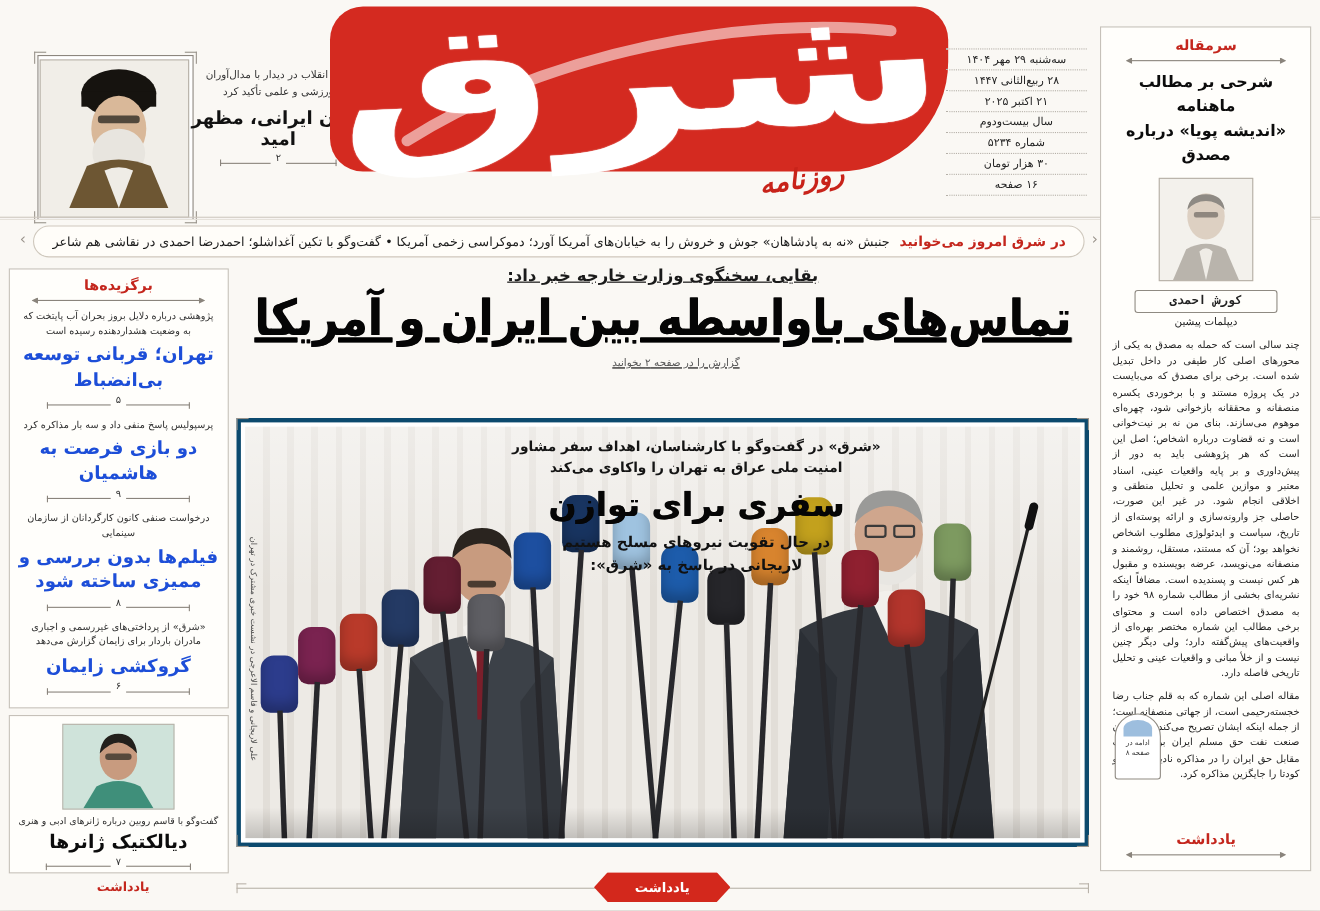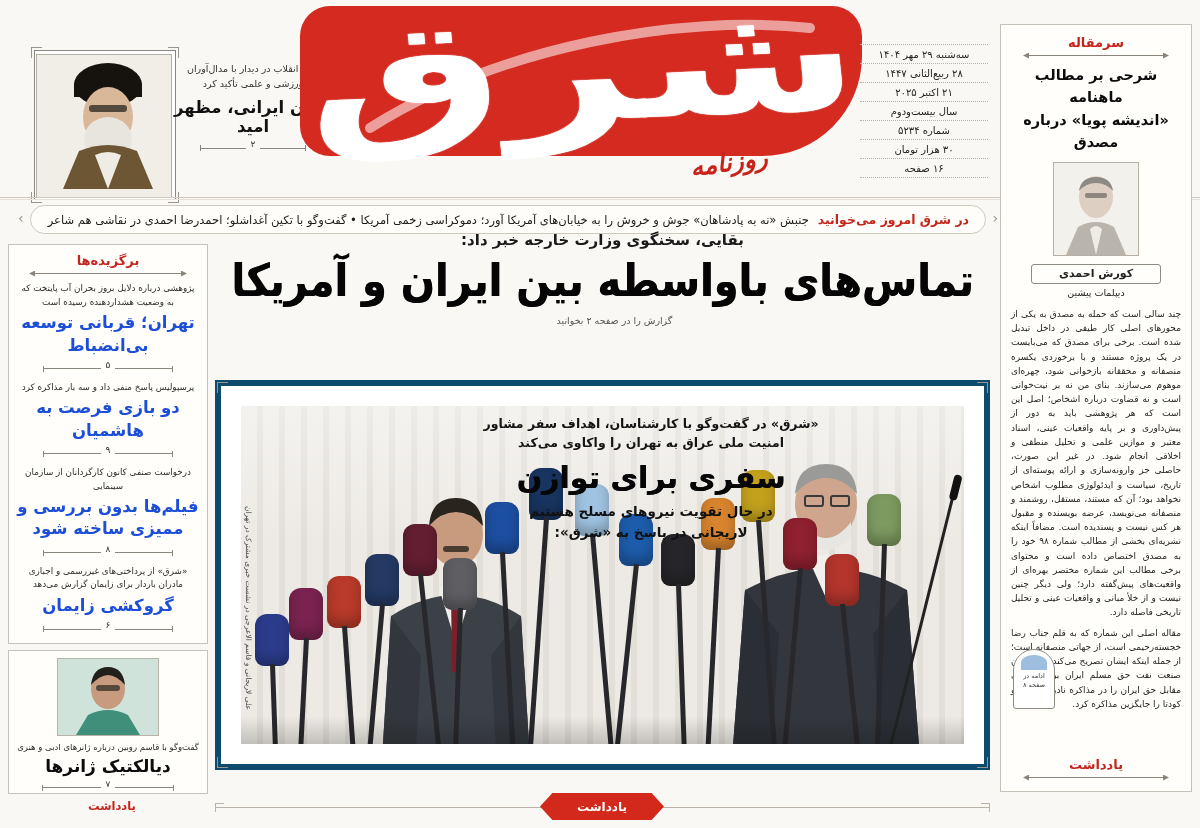--- a/index.html
+++ b/index.html
@@ -21,27 +21,27 @@
   .mast-rule2{top:199px;left:0;width:1200px;height:1px;background:#e6e2db;}
 
   
   .banner{left:30px;top:205px;width:956px;height:29px;background:#fffdf9;border:1px solid #cfc8bd;border-radius:15px;display:flex;align-items:center;gap:9px;padding:0 16px;box-sizing:border-box;}
   .banner::before{content:"‹";position:absolute;right:-13px;top:4px;color:#9a948c;font-size:14px;}
   .banner::after{content:"›";position:absolute;left:-13px;top:4px;color:#9a948c;font-size:14px;}
   .banner-label{color:#c4261d;font-weight:bold;font-size:12.5px;white-space:nowrap;}
   .banner-text{font-size:11.5px;color:#1b1b1b;white-space:nowrap;overflow:hidden;}
 
   
-  .lead{left:215px;top:231px;width:775px;text-align:center;}
+  .lead{left:215px;top:241px;width:775px;text-align:center;text-decoration:underline;}
   .lead-kicker{font-size:15px;font-weight:bold;color:#1a1a1a;}
   .lead-headline{font-size:40px;font-weight:bold;color:#050505;line-height:1.15;margin-top:8px;white-space:nowrap;letter-spacing:-.5px;transform:scaleY(1.12);text-shadow:.6px 0 #050505;}
   .lead-note{margin-top:12px;text-align:center;padding-left:24px;font-size:9.5px;color:#555;}
 
   
-  .photo-frame{left:215px;top:380px;width:775px;height:390px;background:#fff;border:6px solid #0c4a6e;padding:20px;box-sizing:border-box;text-decoration:underline;}
+  .photo-frame{left:215px;top:380px;width:775px;height:390px;background:#fff;border:4px solid #0c4a6e;padding:4px;box-sizing:border-box;text-decoration:underline;}
   .photo{position:relative;width:100%;height:100%;overflow:hidden;background:repeating-linear-gradient(90deg,#edeae5 0 16px,#e2ded8 16px 22px);}
   .photo::before{content:"";position:absolute;inset:0;background:linear-gradient(#ffffff66,#ffffff00 40%);}
   .ph-overlay{position:absolute;left:215px;top:8px;width:390px;text-align:center;z-index:5;}
   .ph-kicker{font-size:12.5px;font-weight:bold;color:#141414;line-height:1.55;}
   .ph-title{font-size:30px;font-weight:bold;color:#060606;margin:7px 0 6px;text-shadow:.5px 0 #060606;}
   .ph-sub{font-size:13.5px;font-weight:bold;color:#111;line-height:1.6;}
   .man{position:absolute;z-index:2;}
   .mics{position:absolute;inset:0;z-index:4;}
   .mic{position:absolute;width:34px;}
   .mic .head{width:34px;height:52px;border-radius:12px 12px 9px 9px;box-shadow:inset 0 -8px 12px rgba(0,0,0,.25);}
@@ -84,21 +84,21 @@
   .profile{left:8px;top:650px;width:200px;height:144px;padding:7px;text-align:center;overflow:hidden;}
   .pf-photo{width:100px;height:76px;margin:0 auto;border:1px solid #b9b3aa;overflow:hidden;background:#cfe3da;}
   .pf-kicker{font-size:8.5px;color:#2c2c2c;margin-top:5px;line-height:1.5;}
   .pf-head{font-size:17px;font-weight:bold;color:#0c0c0c;margin-top:2px;}
   .left-bottom-label{left:88px;top:799px;color:#c4261d;font-weight:bold;font-size:11.5px;}
 
   
   .editorial{left:1000px;top:24px;width:192px;height:768px;padding:10px 10px 8px;overflow:hidden;}
   .ed-head{font-size:14.5px;font-weight:bold;text-align:center;color:#0c0c0c;line-height:1.55;margin:4px 0 8px;}
   .ed-photo{width:84px;height:92px;margin:0 auto;border:1px solid #b5afa6;overflow:hidden;background:#f3f1ec;}
-  .ed-name{margin:8px auto 3px;width:116px;border:1px solid #8f8a82;border-radius:3px;padding:2.5px 6px;font-size:11px;font-weight:bold;text-align:center;color:#222;}
+  .ed-name{margin:8px auto 3px;width:116px;border:1px solid #8f8a82;border-radius:3px;padding:2.5px 6px;font-size:11px;font-weight:bold;text-align:center;color:#222;font-family:Liberation Mono, monospace;}
   .ed-role{font-size:9.5px;text-align:center;color:#222;margin-bottom:9px;font-weight:normal;}
   .ed-body p{font-size:9px;line-height:1.58;text-align:justify;margin:0 0 6px;color:#1d1d1d;}
   .stamp{position:absolute;left:12px;bottom:82px;width:42px;height:60px;border:1px solid #8f8a82;border-radius:21px 21px 3px 3px;background:#fff;text-align:center;padding-top:5px;box-sizing:border-box;}
   .stamp .dome{width:26px;height:15px;margin:0 auto 2px;background:#9dbede;border-radius:50% 50% 0 0;}
   .stamp-text{font-size:6.5px;line-height:1.45;color:#333;}
   .ed-bottom{position:absolute;bottom:5px;left:10px;right:10px;}
 </style>
 </head>
 <body>
 

